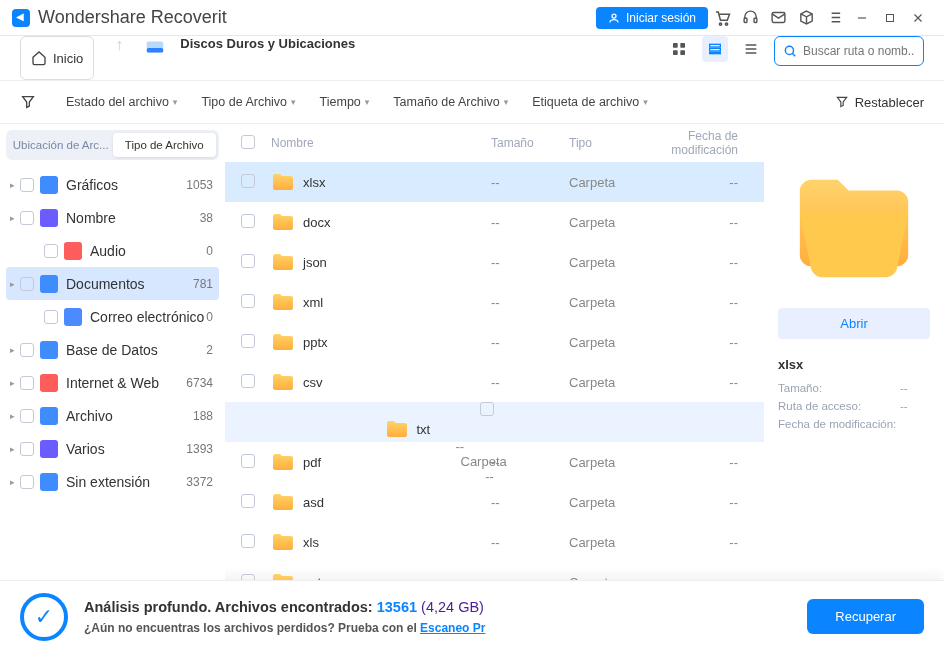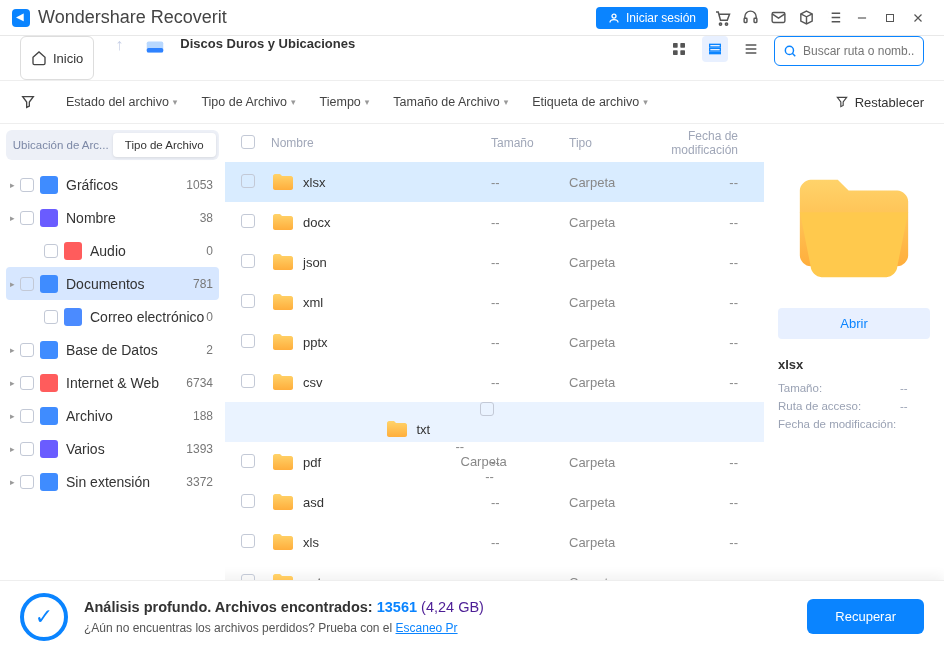--- a/index.html
+++ b/index.html
@@ -77,21 +77,21 @@
 .pv-row .k { flex: 1; }
 .pv-row .v { width: 30px; }
 
 
 .bottom { display: flex; align-items: center; height: 72px; padding: 0 20px; border-top: 1px solid #eee; box-shadow: 0 -4px 12px rgba(0,0,0,.06); }
 .progress-circle { width: 48px; height: 48px; border: 4px solid #0a84ff; border-radius: 50%; display: flex; align-items: center; justify-content: center; color: #0a84ff; font-size: 22px; margin-right: 16px; }
 .bottom-text { flex: 1; }
 .bottom-text .line1 { font-size: 14.5px; font-weight: 600; }
 .bottom-text .line1 .num { color: #0a84ff; }
 .bottom-text .line1 .size { color: #4c1d95; font-weight: 500; }
-.bottom-text .line2 { font-size: 12px; color: #555; margin-top: 6px; }
+.bottom-text .line2 { font-size: 12px; color: #555; margin-top: 6px; font-weight: bold; }
 .bottom-text .line2 a { color: #0a84ff; text-decoration: underline; }
 .recover-btn { background: #0a84ff; color: #fff; border-radius: 6px; padding: 10px 28px; font-size: 13px; cursor: pointer; }
 
 svg { display: block; }
 </style>
 </head>
 <body>
 
 <svg width="0" height="0" style="position:absolute">
   <defs>

